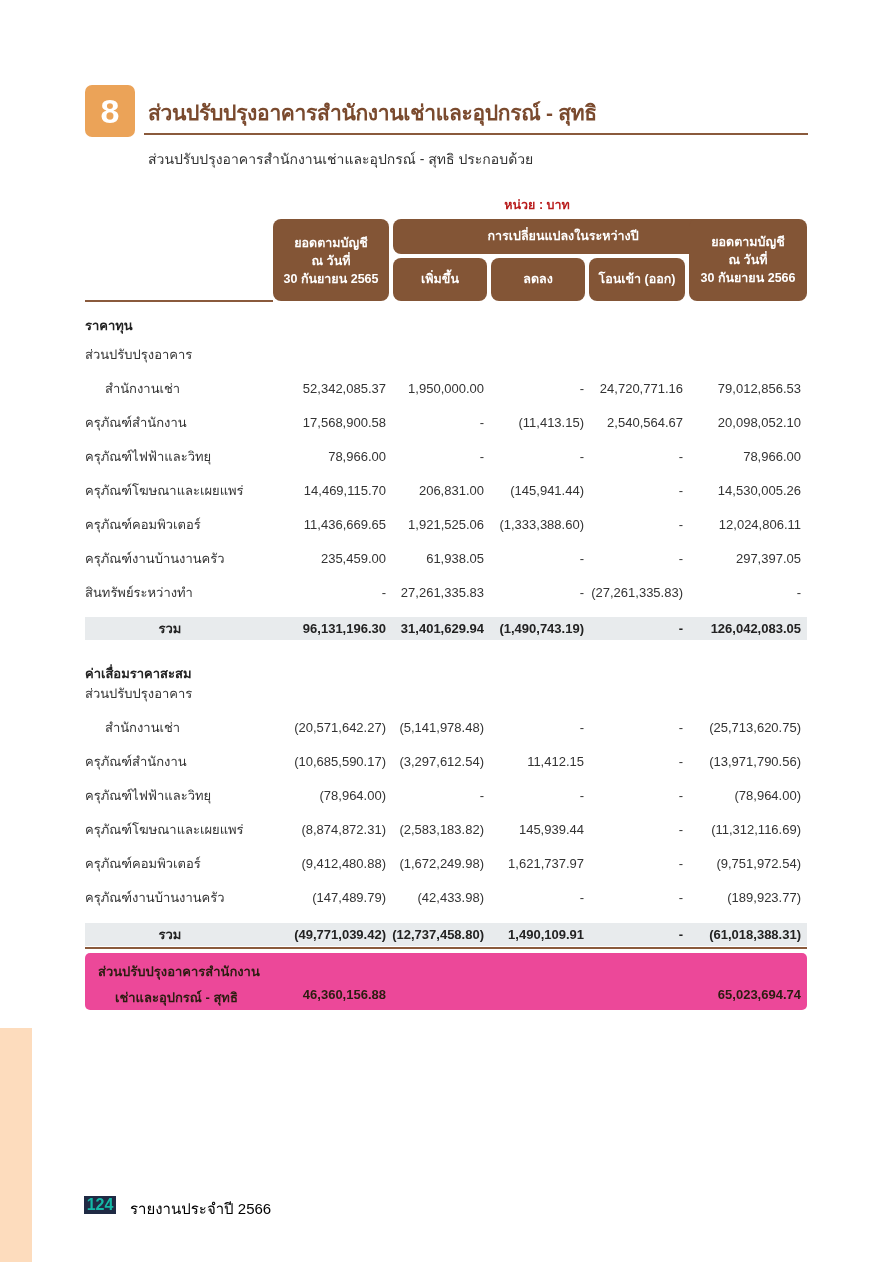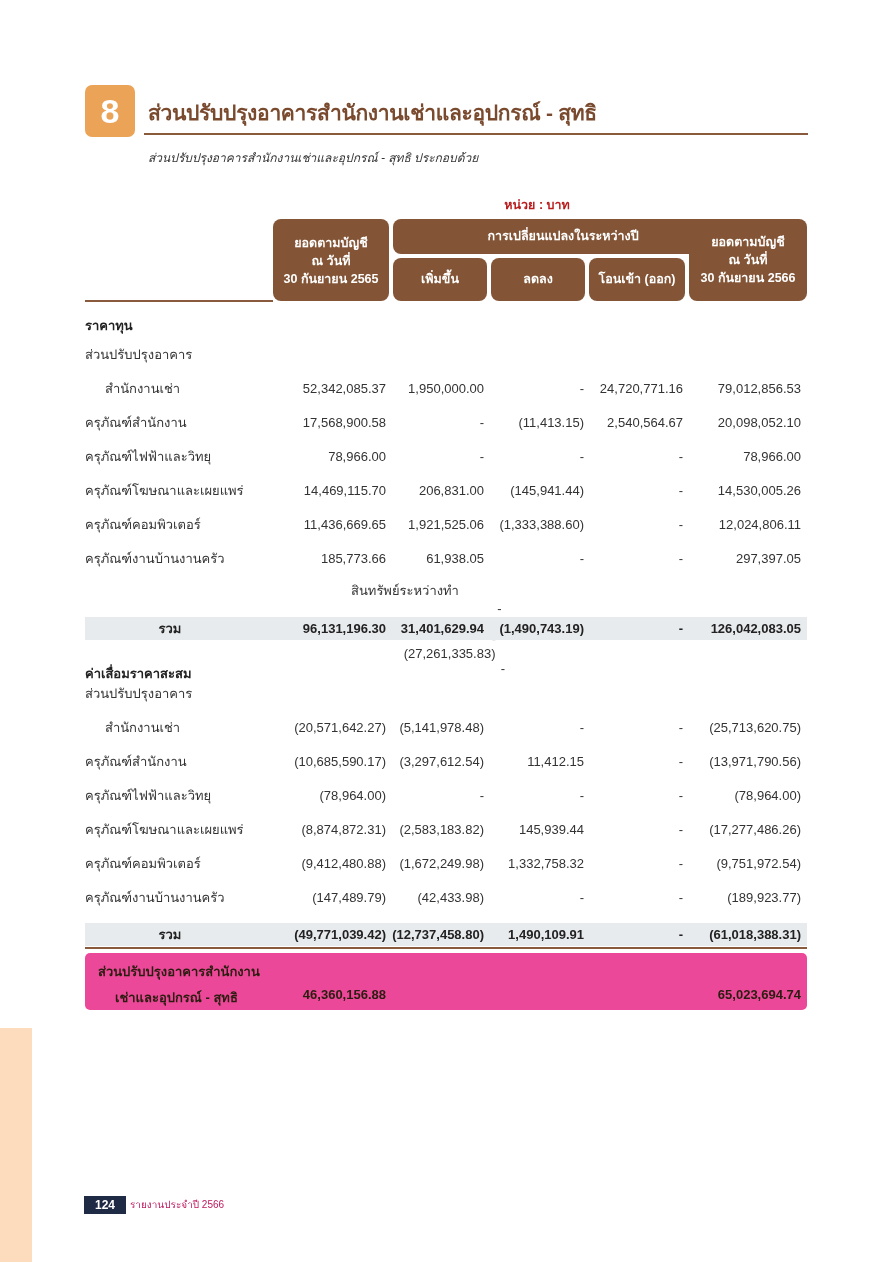--- a/index.html
+++ b/index.html
@@ -5,21 +5,21 @@
   * { box-sizing: border-box; margin: 0; padding: 0; }
   html, body { width: 892px; height: 1262px; background: #ffffff; overflow: hidden; }
   body { position: relative; font-family: "Liberation Sans", "DejaVu Sans", sans-serif; color: #333; }
 
   .side-strip { position: absolute; left: 0; top: 1028px; width: 32px; height: 234px; background: #fddcbd; }
 
   .section-num { position: absolute; left: 85px; top: 85px; width: 50px; height: 52px; background: #eba358; border-radius: 7px;
     color: #fff; font-weight: bold; font-size: 34px; display: flex; align-items: center; justify-content: center; }
   .section-title { position: absolute; left: 148px; top: 96px; font-size: 21px; font-weight: bold; color: #7a4a2e; letter-spacing: -0.3px; }
   .title-rule { position: absolute; left: 144px; top: 133px; width: 664px; height: 2px; background: #8a5a3c; }
-  .intro { position: absolute; left: 148px; top: 148px; font-size: 12px; color: #333; font-style: italic; }
+  .intro { position: absolute; left: 148px; top: 148px; font-size: 14px; color: #333; }
 
   .unit { position: absolute; left: 487px; top: 195px; font-size: 12.5px; font-weight: bold; color: #b91c1c; width: 100px; text-align: center; }
 
   .hdr { position: absolute; background: #835536; color: #fff; border-radius: 8px; font-weight: bold; font-size: 12.5px;
     display: flex; align-items: center; justify-content: center; text-align: center; line-height: 1.45; }
   .hdr-open { left: 273px; top: 219px; width: 116px; height: 82px; padding-top: 2px; }
   .hdr-change { left: 393px; top: 219px; width: 340px; height: 35px; }
   .hdr-inc { left: 393px; top: 258px; width: 94px; height: 43px; }
   .hdr-dec { left: 491px; top: 258px; width: 94px; height: 43px; }
   .hdr-tr { left: 589px; top: 258px; width: 96px; height: 43px; }
@@ -40,23 +40,23 @@
   .total { background: #e8ebed; border-radius: 0; font-weight: bold; color: #222; }
   .total .lbl { text-align: center; padding-right: 20px; }
   .total-rule { position: absolute; left: 85px; width: 722px; height: 2px; background: #8a5a3c; }
 
   .net { position: absolute; left: 85px; top: 953px; width: 722px; height: 57px; background: #ec4899; border-radius: 5px; font-weight: bold; font-size: 13px; color: #2b1d10; }
   .net .l1 { position: absolute; left: 13px; top: 8px; }
   .net .l2 { position: absolute; left: 30px; top: 34px; }
   .net .v-open { position: absolute; right: 421px; top: 34px; }
   .net .v-close { position: absolute; right: 6px; top: 34px; }
 
-  .footer-num { position: absolute; left: 84px; top: 1196px; width: 42px; height: 18px; background: #1f2a44; color: #ffffff; font-weight: bold; font-size: 12px;
+  .footer-num { position: absolute; left: 84px; top: 1196px; width: 32px; height: 18px; background: #1f2a44; color: #14b8a6; font-weight: bold; font-size: 16px;
     display: flex; align-items: center; justify-content: center; }
-  .footer-text { position: absolute; left: 130px; top: 1197px; font-size: 10px; color: #be185d; }
+  .footer-text { position: absolute; left: 130px; top: 1197px; font-size: 15px; color: #000000; }
 </style>
 </head>
 <body>
 
 <div class="side-strip"></div>
 
 <div class="section-num">8</div>
 <div class="section-title">ส่วนปรับปรุงอาคารสำนักงานเช่าและอุปกรณ์ - สุทธิ</div>
 <div class="title-rule"></div>
 <div class="intro">ส่วนปรับปรุงอาคารสำนักงานเช่าและอุปกรณ์ - สุทธิ ประกอบด้วย</div>
@@ -125,27 +125,27 @@
     <div class="row" style="top: 512px;">
       <span class="lbl">ครุภัณฑ์คอมพิวเตอร์</span>
       <span class="v c1">11,436,669.65</span>
       <span class="v c2">1,921,525.06</span>
       <span class="v c3">(1,333,388.60)</span>
       <span class="v c4">-</span>
       <span class="v c5">12,024,806.11</span>
     </div>
     <div class="row" style="top: 546px;">
       <span class="lbl">ครุภัณฑ์งานบ้านงานครัว</span>
-      <span class="v c1">185,773.66</span>
+      <span class="v c1">235,459.00</span>
       <span class="v c2">61,938.05</span>
       <span class="v c3">-</span>
       <span class="v c4">-</span>
       <span class="v c5">297,397.05</span>
     </div>
-    <div class="row" style="top: 580px; flex-direction: column;">
+    <div class="row" style="top: 580px;">
       <span class="lbl">สินทรัพย์ระหว่างทำ</span>
       <span class="v c1">-</span>
       <span class="v c2">27,261,335.83</span>
       <span class="v c3">-</span>
       <span class="v c4">(27,261,335.83)</span>
       <span class="v c5">-</span>
     </div>
   </div>
 <div class="row total" style="top:617px;height:23px;">
   <span class="lbl">รวม</span>
@@ -186,27 +186,27 @@
       <span class="v c3">-</span>
       <span class="v c4">-</span>
       <span class="v c5">(78,964.00)</span>
     </div>
     <div class="row" style="top: 817px;">
       <span class="lbl">ครุภัณฑ์โฆษณาและเผยแพร่</span>
       <span class="v c1">(8,874,872.31)</span>
       <span class="v c2">(2,583,183.82)</span>
       <span class="v c3">145,939.44</span>
       <span class="v c4">-</span>
-      <span class="v c5">(17,277,486.26)</span>
+      <span class="v c5">(11,312,116.69)</span>
     </div>
     <div class="row" style="top: 851px;">
       <span class="lbl">ครุภัณฑ์คอมพิวเตอร์</span>
       <span class="v c1">(9,412,480.88)</span>
       <span class="v c2">(1,672,249.98)</span>
-      <span class="v c3">1,332,758.32</span>
+      <span class="v c3">1,621,737.97</span>
       <span class="v c4">-</span>
       <span class="v c5">(9,751,972.54)</span>
     </div>
     <div class="row" style="top: 885px;">
       <span class="lbl">ครุภัณฑ์งานบ้านงานครัว</span>
       <span class="v c1">(147,489.79)</span>
       <span class="v c2">(42,433.98)</span>
       <span class="v c3">-</span>
       <span class="v c4">-</span>
       <span class="v c5">(189,923.77)</span>

